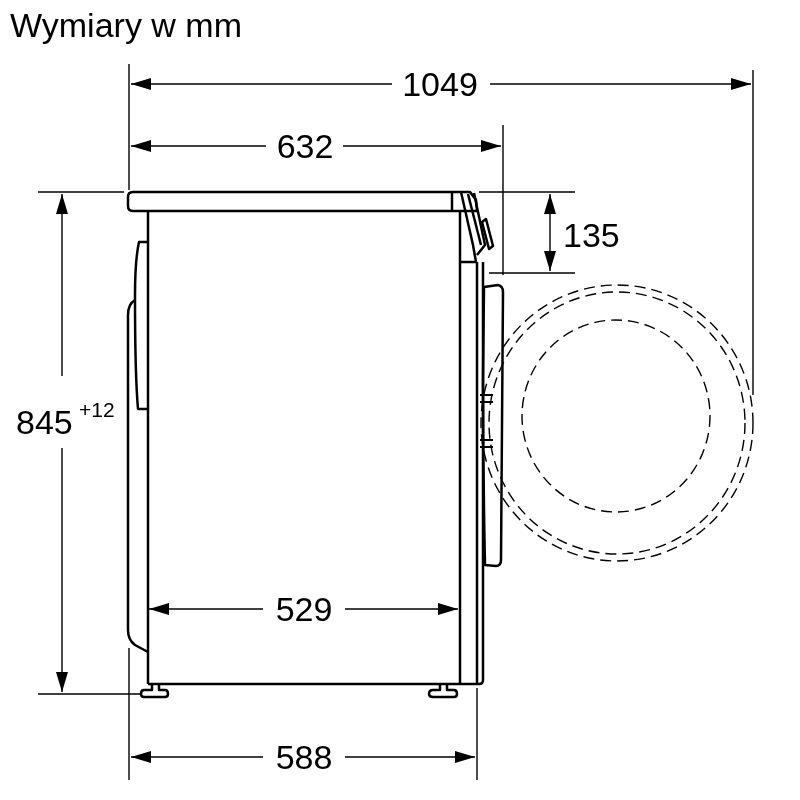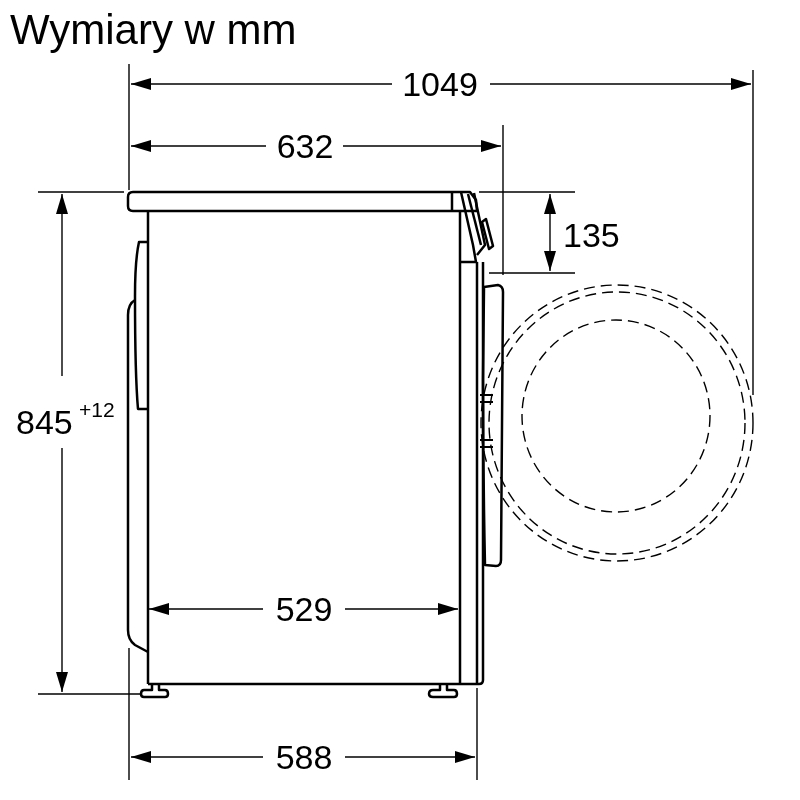--- a/index.html
+++ b/index.html
@@ -12,21 +12,21 @@
       height: 800px;
       position: relative;
       overflow: hidden;
       font-family: "Liberation Sans", sans-serif;
       color: #000;
     }
     .title {
       position: absolute;
       left: 10px;
       top: 6px;
-      font-size: 42px;
+      font-size: 34px;
       font-weight: normal;
       letter-spacing: 0px;
       white-space: nowrap;
     }
     svg.drawing {
       position: absolute;
       left: 0;
       top: 0;
     }
     .dim-text {

